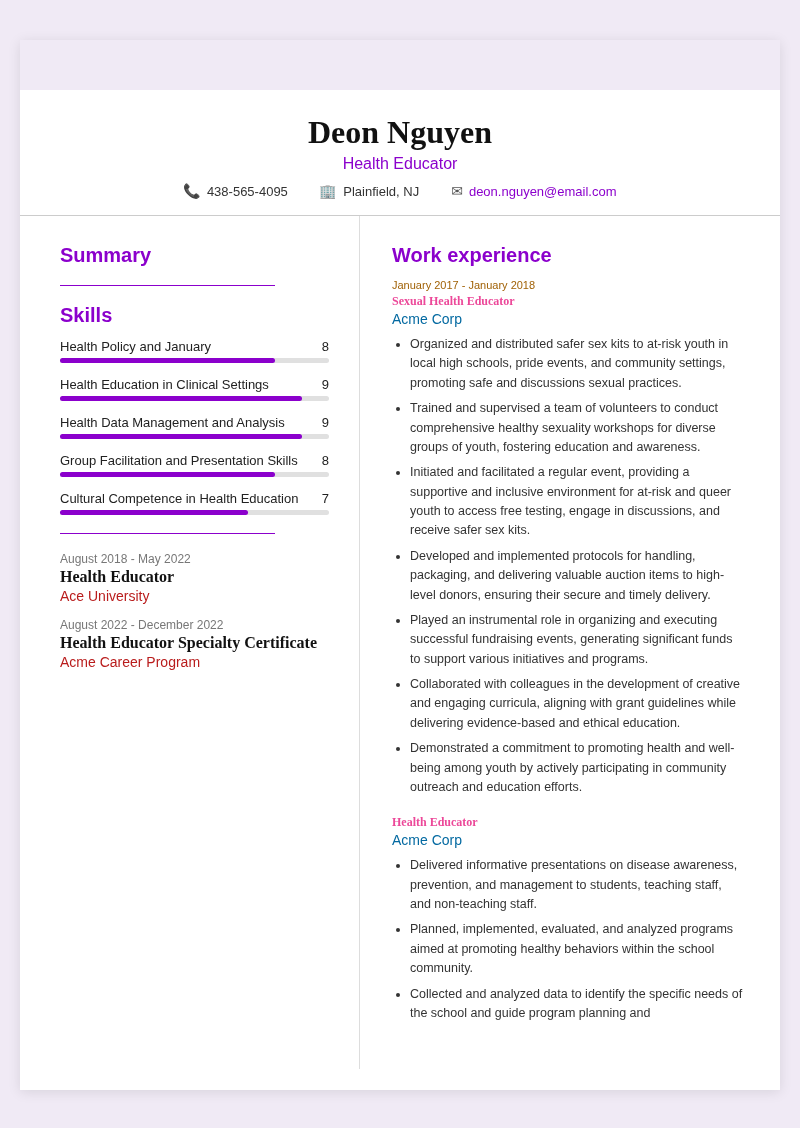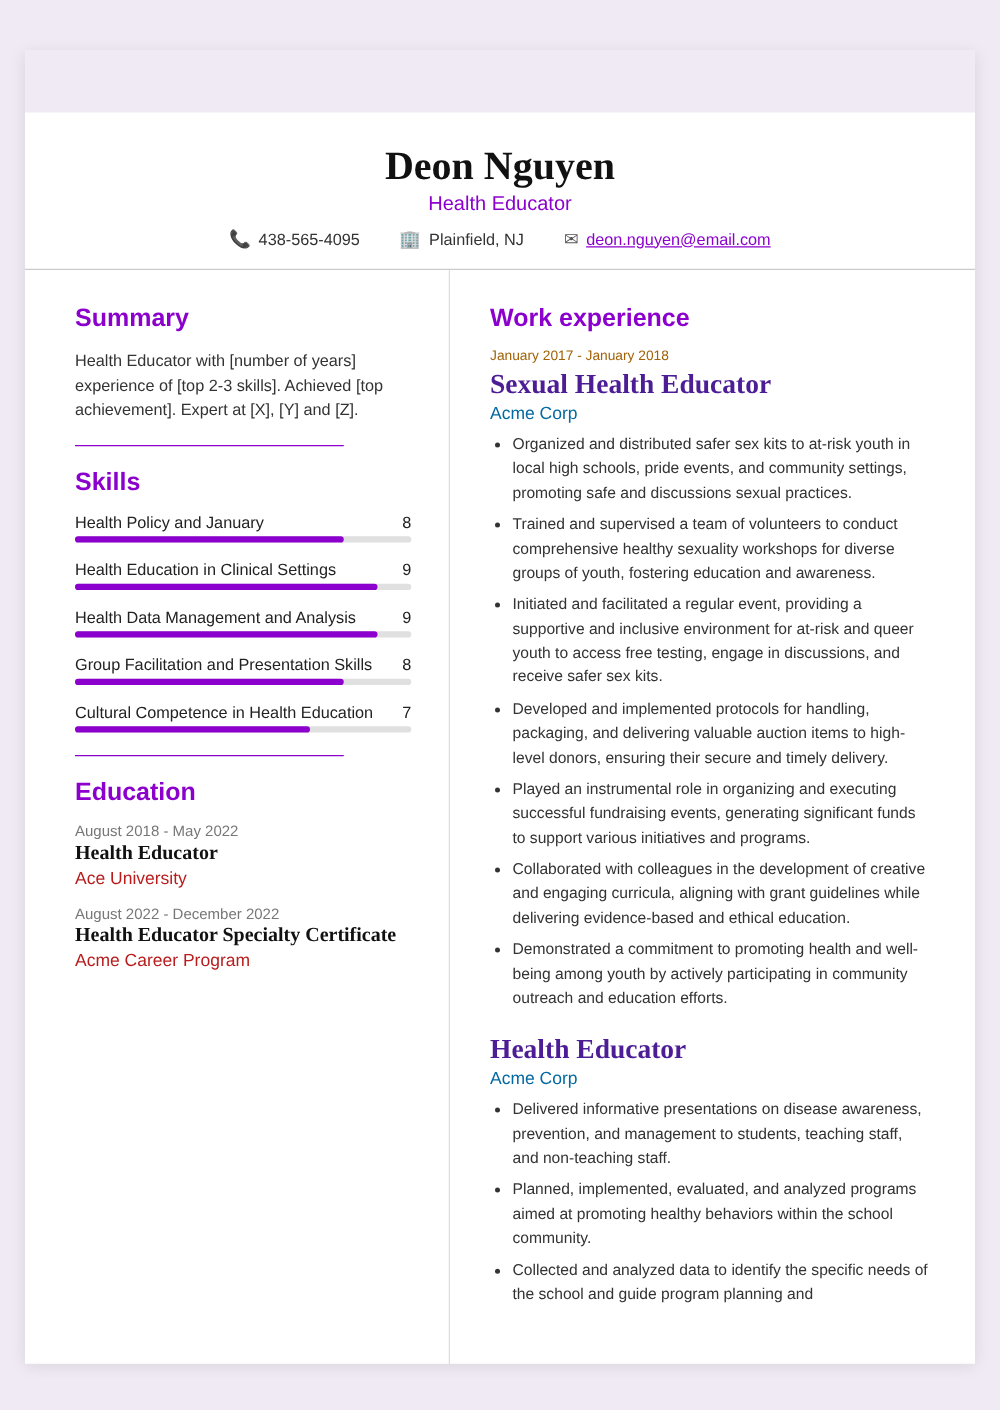--- a/index.html
+++ b/index.html
@@ -50,21 +50,20 @@
       display: flex;
       align-items: center;
       gap: 6px;
     }
     .contact-icon {
       font-size: 14px;
       color: #555;
     }
     .email-link {
       color: #8b00cc;
-      text-decoration: underline;
     }
     .main-content {
       display: flex;
       padding: 0;
     }
     .left-col {
       width: 340px;
       min-width: 340px;
       padding: 28px 30px 28px 40px;
       border-right: 1px solid #ddd;
@@ -137,23 +136,23 @@
     }
     .work-section {}
     .work-date {
       font-size: 11px;
       color: #a16207;
       font-family: Arial, sans-serif;
       margin-bottom: 3px;
       margin-top: 6px;
     }
     .work-title {
-      font-size: 22px;
+      font-size: 12px;
       font-weight: bold;
-      color: #4c1d95;
+      color: #ec4899;
       font-family: Georgia, serif;
       margin-bottom: 2px;
     }
     .work-company {
       font-size: 14px;
       color: #0369a1;
       font-family: Arial, sans-serif;
       margin-bottom: 8px;
     }
     .work-bullets {
@@ -194,21 +193,20 @@
         <span class="email-link">deon.nguyen@email.com</span>
       </div>
     </div>
   </div>
 
   <div class="main-content">
     <div class="left-col">
 
       <div>
         <div class="section-title">Summary</div>
-        <div class="summary-text">Health Educator with [number of years] experience of [top 2-3 skills]. Achieved [top achievement]. Expert at [X], [Y] and [Z].</div>
       </div>
 
       <hr class="section-divider">
 
       <div class="skills-section">
         <div class="section-title">Skills</div>
         <div id="skills-list">
             <div class="skill-row">
     <div class="skill-header">
       <span>Health Policy and January</span>
@@ -253,21 +251,20 @@
     <div class="skill-bar-bg">
       <div class="skill-bar-fill" style="width:70%"></div>
     </div>
   </div>
           </div>
       </div>
 
       <hr class="section-divider">
 
       <div class="education-section">
-        <div class="section-title">Education</div>
         <div id="education-list">
             <div>
     <div class="edu-date">August 2018 - May 2022</div>
     <div class="edu-degree">Health Educator</div>
     <div class="edu-school">Ace University</div>
   </div>
             <div>
     <div class="edu-date">August 2022 - December 2022</div>
     <div class="edu-degree">Health Educator Specialty Certificate</div>
     <div class="edu-school">Acme Career Program</div>

